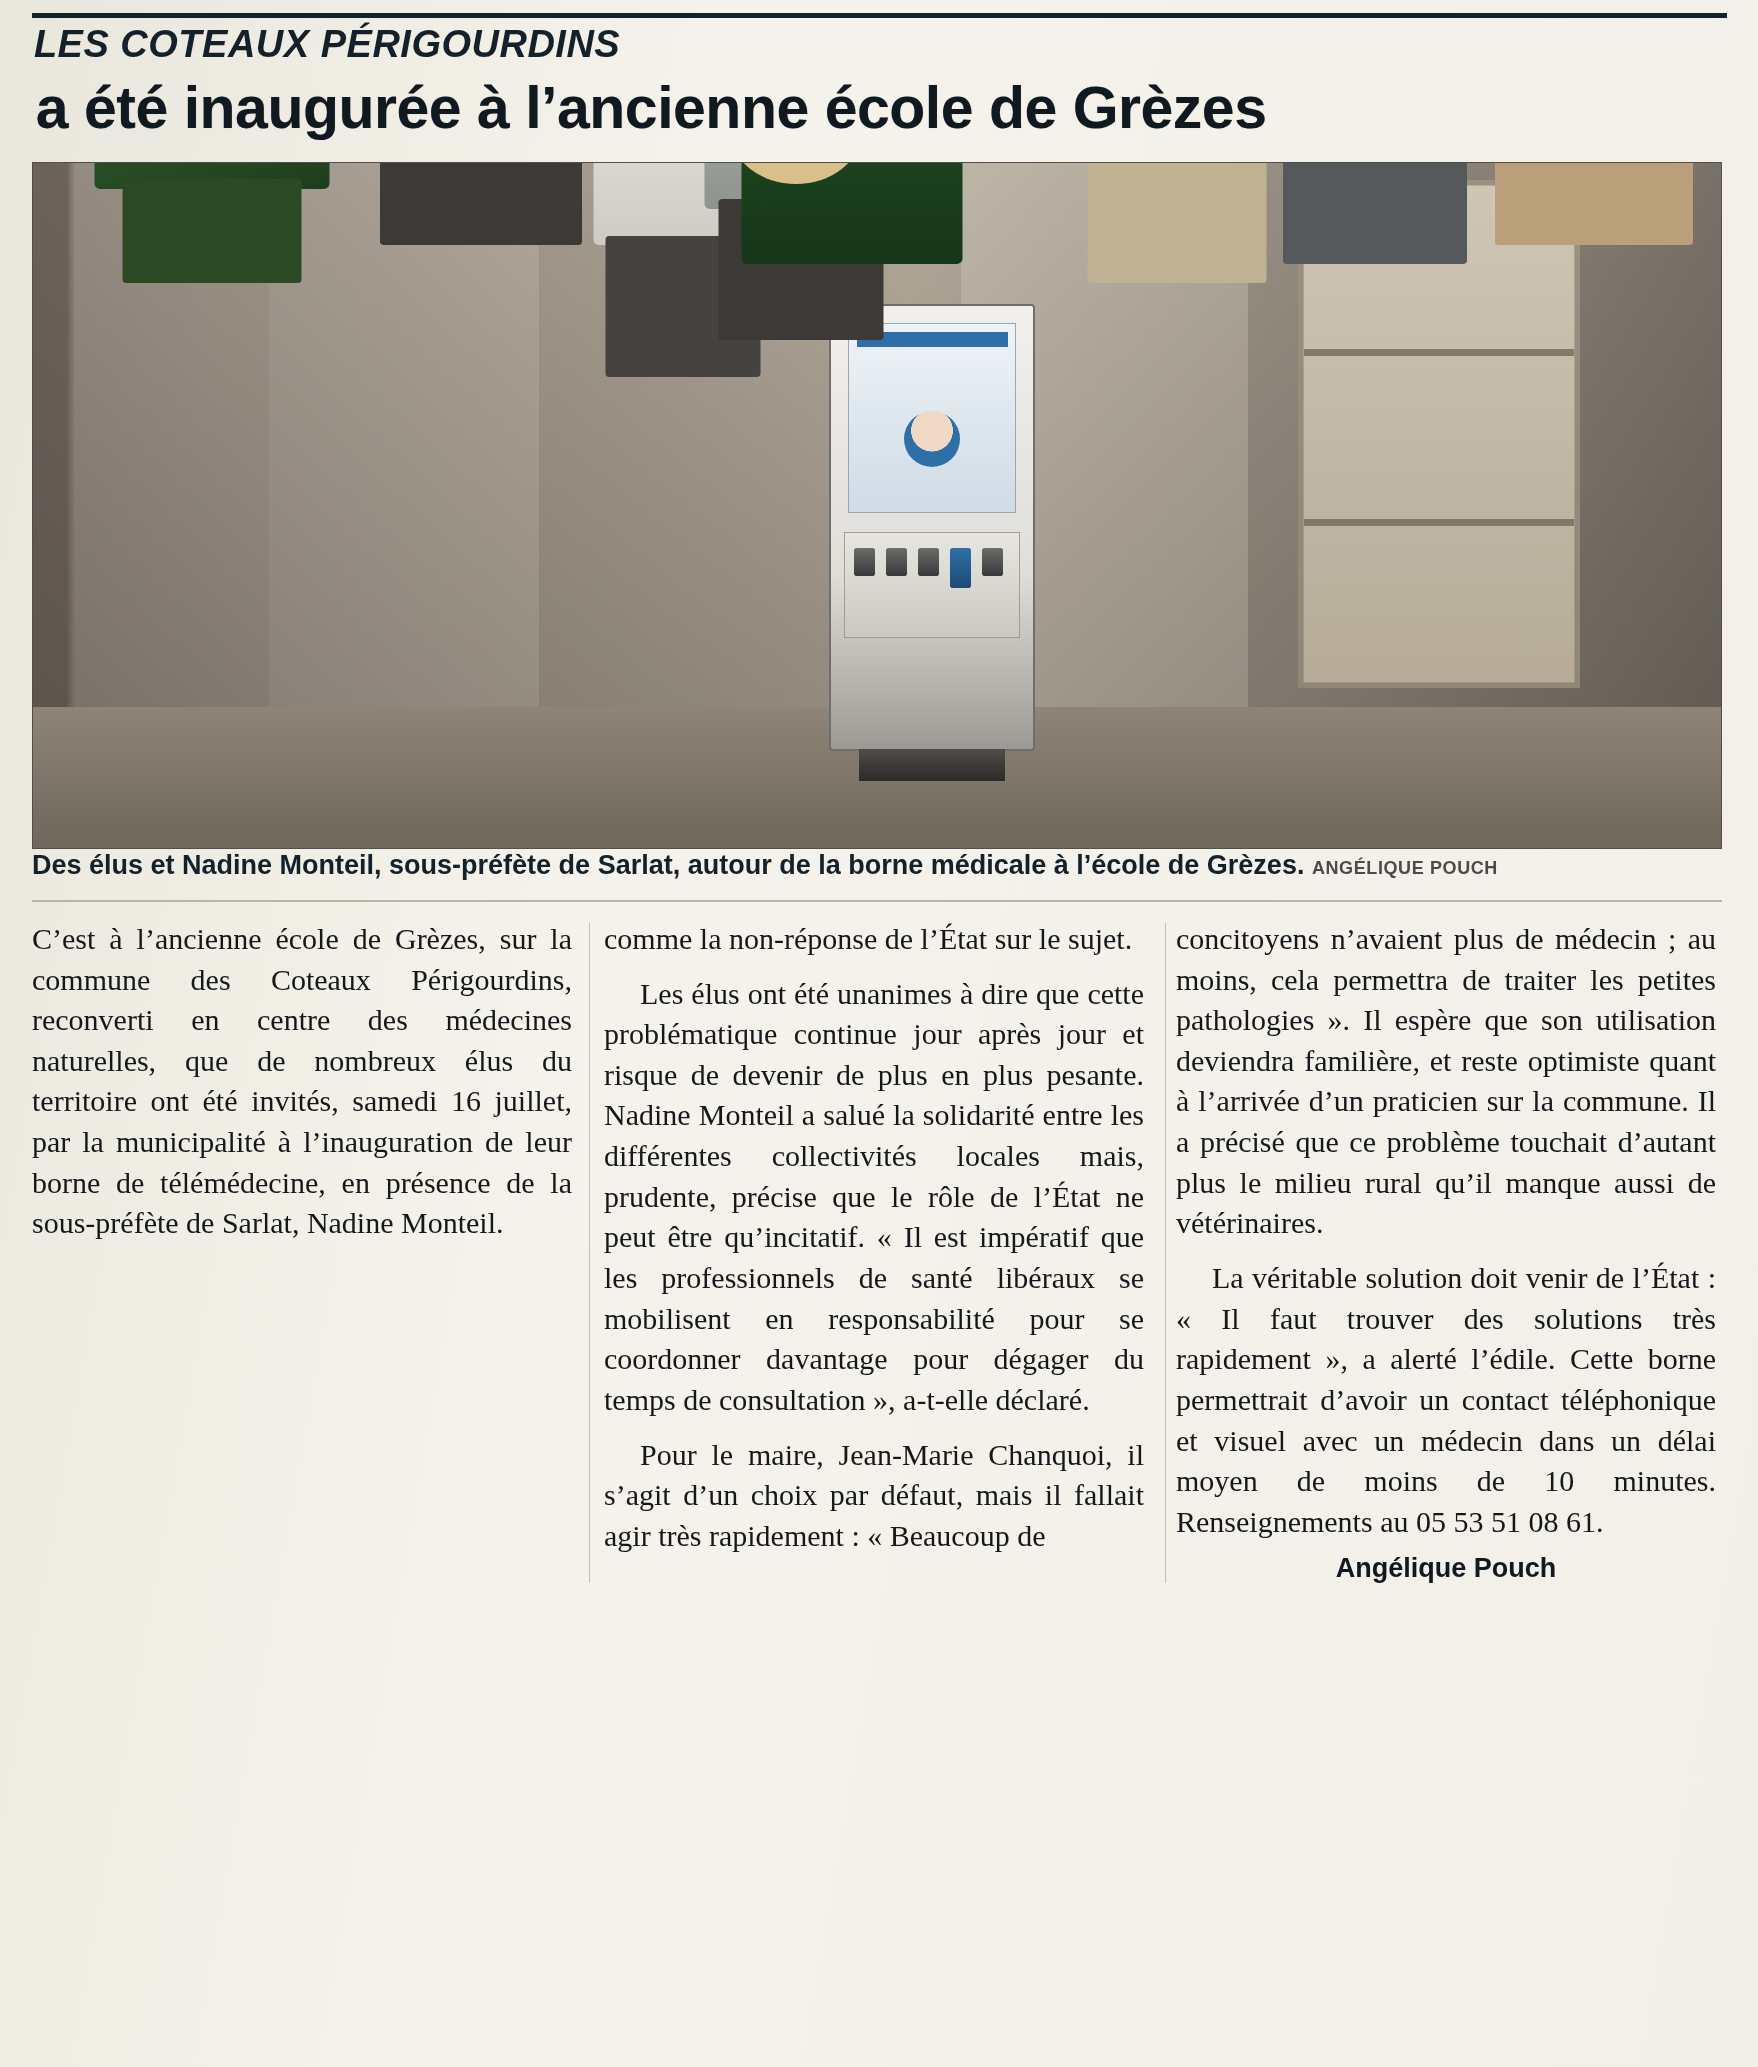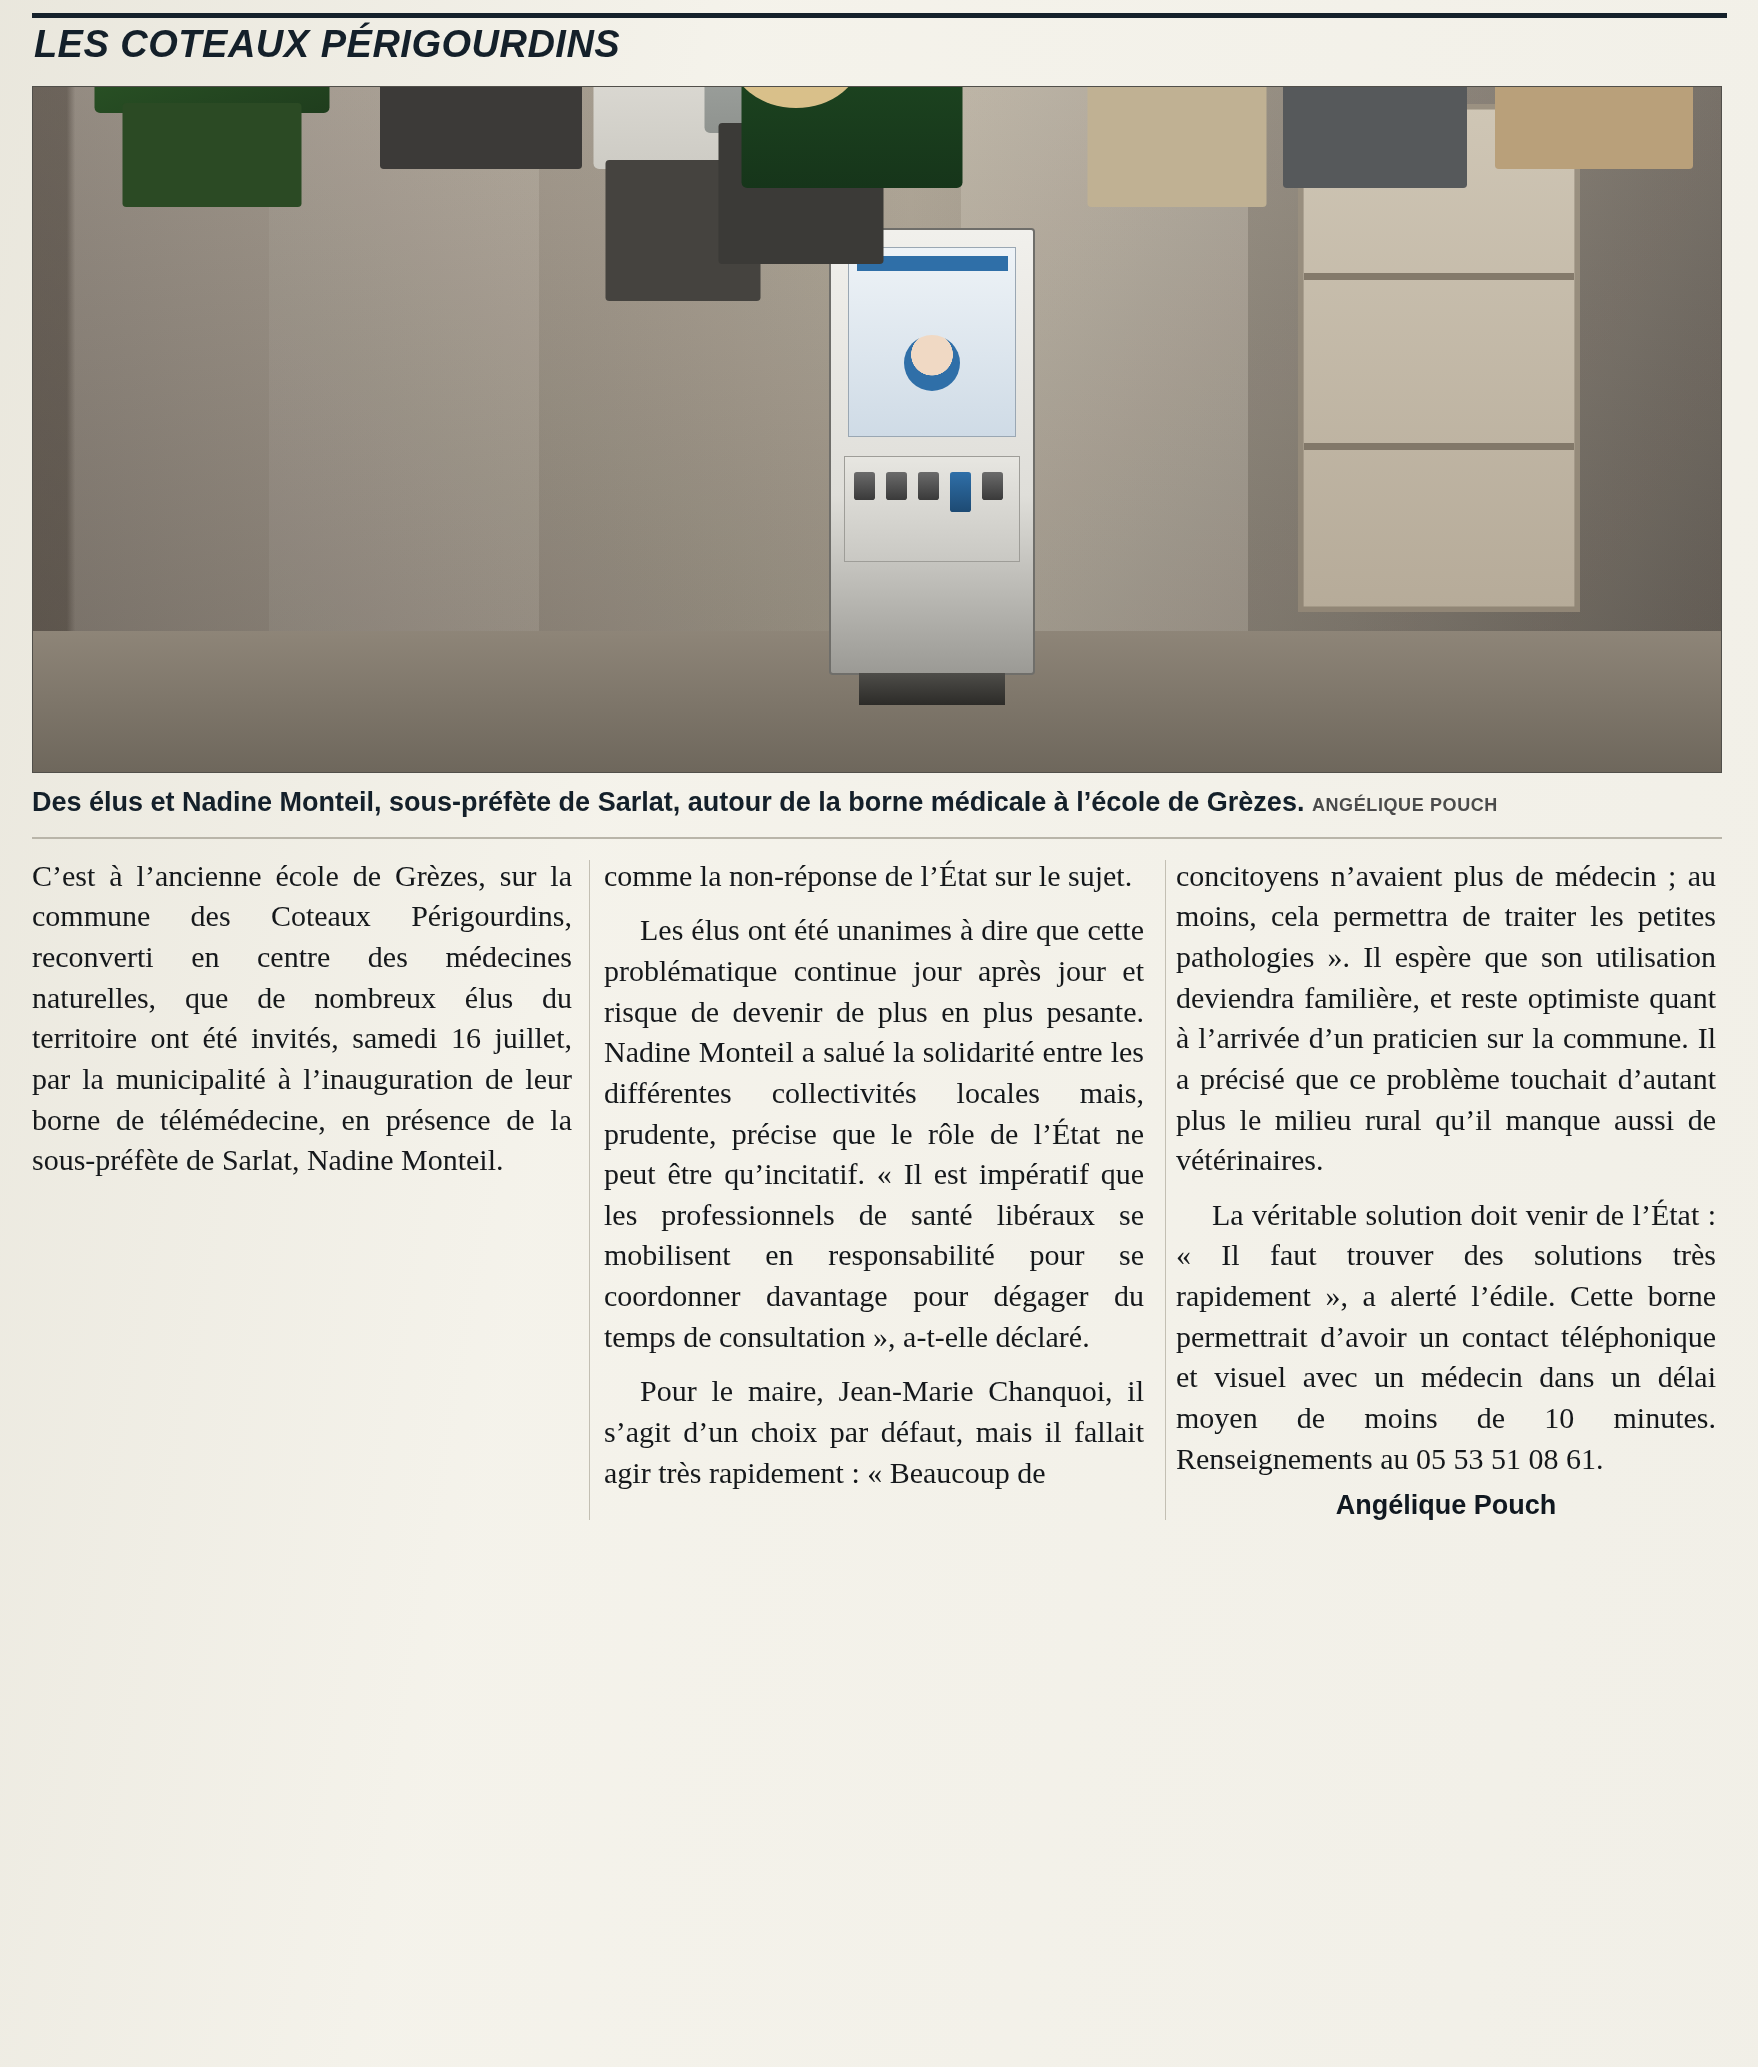--- a/index.html
+++ b/index.html
@@ -159,21 +159,20 @@
   .person .body {
     position: absolute; left: 50%; transform: translateX(-50%);
     border-radius: 26px 26px 5.6px 5.6px;
   }
   .person .legs {
     position: absolute; left: 50%; transform: translateX(-50%);
     border-radius: 3.8px;
   }
 
   .caption {
-    margin-top: 13px;
     width: 1657px;
     font-family: "Liberation Sans", sans-serif;
     font-weight: bold;
     font-size: 27px;
     line-height: 1.25;
     color: #14202a;
   }
   .credit {
     font-weight: bold;
     font-size: 18px;
@@ -242,20 +241,21 @@
 <body>
 
 <div class="page">
   <div class="inner">
 
     <div class="rule-top"></div>
 
     <div class="kicker">LES COTEAUX PÉRIGOURDINS</div>
 
     <h1 class="headline">
+      <span class="l2">a été inaugurée à l’ancienne école de Grèzes</span>
     </h1>
 
     <div class="photo-wrap">
       <div class="photo">
         <div class="room-wall"></div>
         <div class="shelf"></div>
         <div class="floor"></div>
 
         <div class="kiosk">
           <div class="kiosk-screen">

